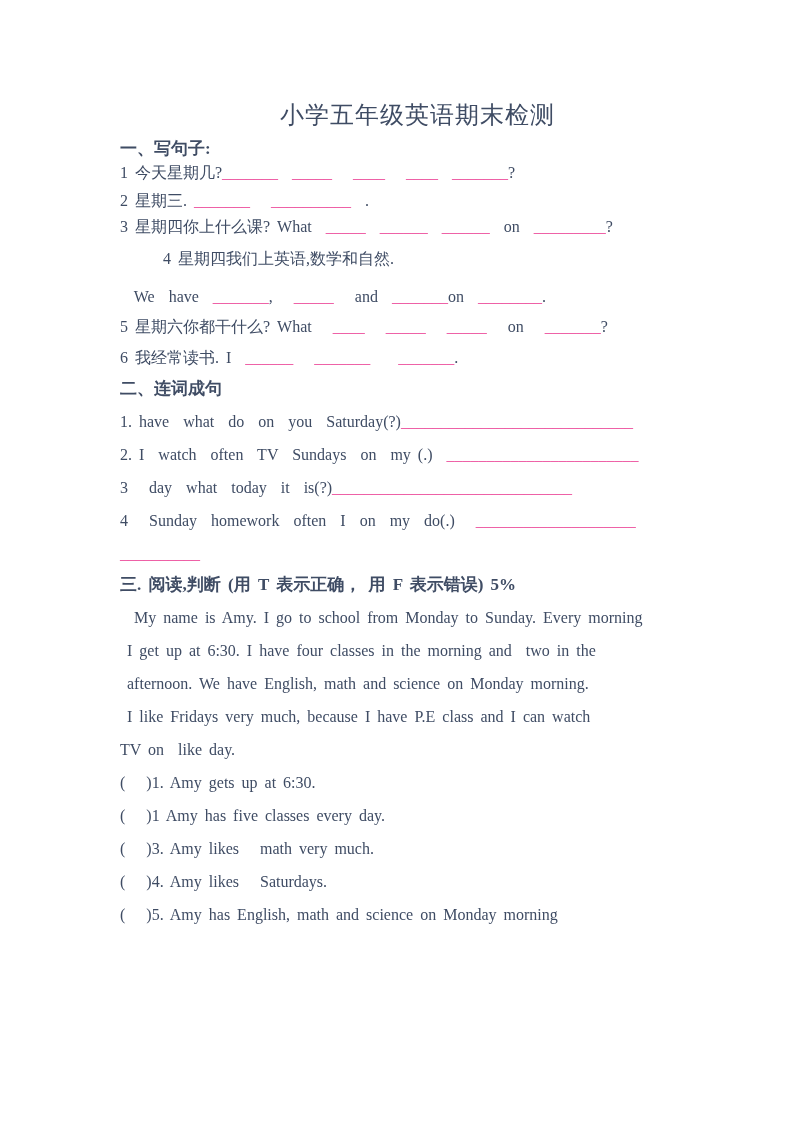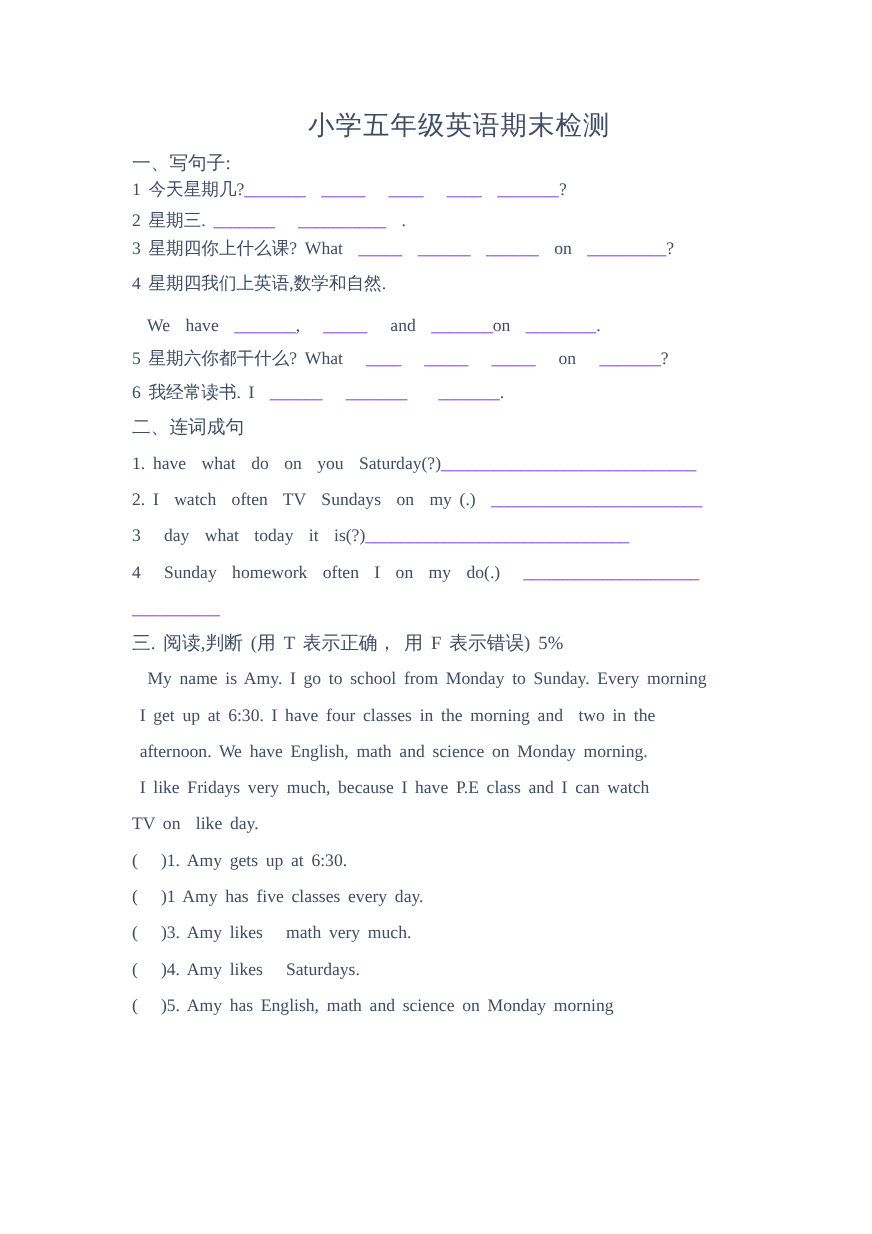--- a/index.html
+++ b/index.html
@@ -30,37 +30,38 @@
   }
   .line {
     font-size: 16px;
     line-height: 21px;
     margin: 0 0 7px 0;
     white-space: pre;
     word-spacing: 3px;
   }
   .heading {
     font-size: 17px;
+    font-weight: bold;
   }
   
   .sec1 .heading { margin-bottom: 3px; }
   .sec1 .line:nth-child(2) { margin-bottom: 7px; }
   .sec1 .line:nth-child(3) { margin-bottom: 5px; }
   .sec1 .line:nth-child(4) { margin-bottom: 11px; }
-  .sec1 .line:nth-child(5) { margin-bottom: 17px; }
+  .sec1 .line:nth-child(5) { margin-bottom: 17px; margin-left: 43px; }
   .sec1 .line:nth-child(6) { margin-bottom: 9px; }
   .sec1 .line:nth-child(7) { margin-bottom: 10px; }
   
   .sec2 .heading { margin: 10px 0 14px 0; }
   .sec2 .line { margin-bottom: 12px; }
   .sec2 .cont-line { margin: 8px 0 6px 0; }
   
   .sec3 .heading { margin: 10px 0 13px 0; }
   .sec3 .line { margin-bottom: 12px; }
-  .blank { color: #6d28d9; }
+  .blank { color: #ec4899; }
 </style>
 </head>
 <body>
 
 <div class="page">
 
   <div class="doc-title">小学五年级英语期末检测</div>
 
   <div class="sec1">
     <div class="line heading">一、写句子:</div>

